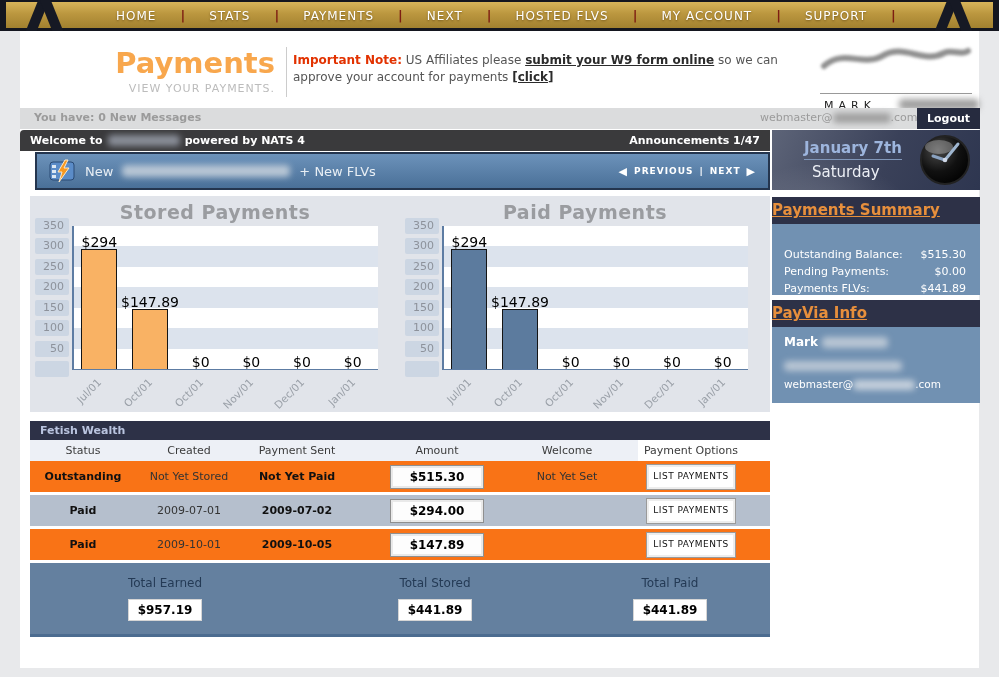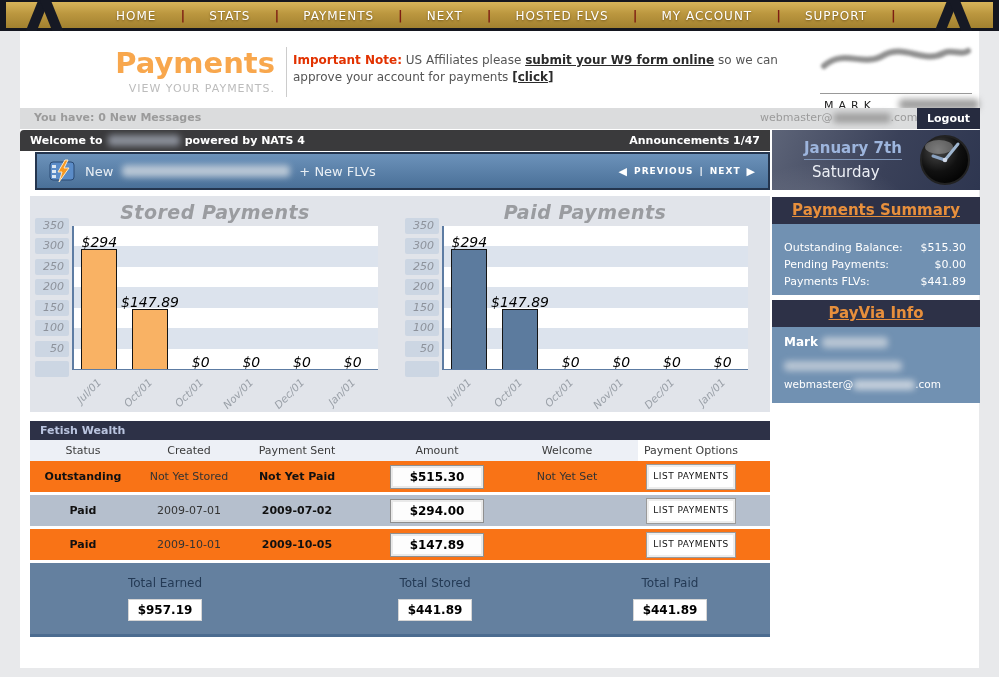--- a/index.html
+++ b/index.html
@@ -48,40 +48,40 @@
 
   
   .announce{position:absolute;left:35px;top:152px;width:735px;height:38px;box-sizing:border-box;border:2px solid #24354e;background:linear-gradient(#6c92ba,#4a7098);display:flex;align-items:center;padding:0 12px;gap:9px;}
   .announce .txt{color:#e8eef4;font-size:13px;}
   .announce .ctrl{margin-left:auto;color:#fff;font-size:9px;font-weight:bold;letter-spacing:1px;display:flex;align-items:center;gap:6px;}
   .announce .tri{font-size:11px;cursor:pointer;}
   .announce .pn{cursor:pointer;}
 
   
   .charts{position:absolute;left:30px;top:196px;width:740px;height:216px;background:#e1e4ea;display:flex;}
-  .chart{width:370px;position:relative;font-style:italic;}
+  .chart{width:370px;position:relative;}
   .chart-title{text-align:center;padding-top:5px;font-size:19px;font-weight:bold;color:#9a9c a0;color:#9a9ca0;letter-spacing:.5px;}
   .plot-wrap{position:absolute;left:0;top:0;width:370px;height:216px;}
   .plot-area{position:absolute;left:42px;top:30px;width:304px;height:143px;border-left:2px solid #5d7ca3;border-bottom:1px solid #5d7ca3;
     background:repeating-linear-gradient(to bottom,#ffffff 0px,#ffffff 20.43px,#dce3ed 20.43px,#dce3ed 40.86px);}
   .tick{position:absolute;left:5px;width:34px;height:16px;background:#ccd6e3;color:#8d929b;font-size:11px;text-align:right;line-height:16px;padding-right:5px;box-sizing:border-box;border-radius:2px;}
   .bar{position:absolute;bottom:0;width:36px;border:1px solid #151515;border-bottom:none;box-sizing:border-box;}
   .bar-label{position:absolute;font-size:14px;color:#000;white-space:nowrap;transform:translateX(-50%);}
   .xlab{position:absolute;width:52px;text-align:right;font-size:10.5px;color:#9aa0a8;transform-origin:100% 0;transform:rotate(-45deg);}
 
   
   .date-panel{position:absolute;left:772px;top:130px;width:208px;height:60px;overflow:hidden;background:linear-gradient(115deg,#5d6478,#3a4159 55%,#2e3650);}
   .date-panel::after{content:"";position:absolute;inset:0;background:radial-gradient(130px 70px at 25% 130%,rgba(255,255,255,.14),transparent 65%);}
   .date-l1{position:absolute;left:32px;top:9px;font-size:15px;font-weight:bold;color:#9db5dd;padding-bottom:2px;border-bottom:1px solid #8096b8;z-index:2;}
   .date-l2{position:absolute;left:40px;top:33px;font-size:15px;color:#eceff5;z-index:2;}
   .clock{position:absolute;right:8px;top:3px;z-index:3;}
 
-  .panel-header{position:absolute;left:772px;width:208px;height:27px;background:#2d3147;text-align:center;}
+  .panel-header{position:absolute;left:772px;width:208px;height:27px;background:#2d3147;text-align:left;}
   .panel-header span{color:#e78f3c;font-weight:bold;font-size:15px;text-decoration:underline;line-height:27px;cursor:pointer;}
-  .summary-body{position:absolute;left:772px;top:224px;width:208px;height:71px;background:#7191b2;box-sizing:border-box;padding-top:15px;}
+  .summary-body{position:absolute;left:772px;top:224px;width:208px;height:71px;background:#7191b2;box-sizing:border-box;padding-top:22px;}
   .srow{display:flex;justify-content:space-between;padding:2px 14px 2px 12px;color:#fff;font-size:11px;}
   .payvia-body{position:absolute;left:772px;top:327px;width:208px;height:76px;background:#7191b2;box-sizing:border-box;padding:8px 12px;color:#fff;}
   .pv-name{font-size:12px;font-weight:bold;}
   .pv-email{font-size:10.5px;margin-top:4px;white-space:nowrap;}
 
   
   .table-title{position:absolute;left:30px;top:421px;width:740px;height:19px;background:#2d3147;color:#bac4df;font-size:11px;font-weight:bold;line-height:19px;padding-left:10px;box-sizing:border-box;}
   .grid6{display:grid;grid-template-columns:106px 106px 110px 170px 90px 158px;align-items:center;text-align:center;}
   .table-head{position:absolute;left:30px;top:440px;width:608px;height:21px;background:#edf0f6;font-size:11px;color:#3b3b3b;}
   .table-rows{position:absolute;left:30px;top:461px;width:740px;}

